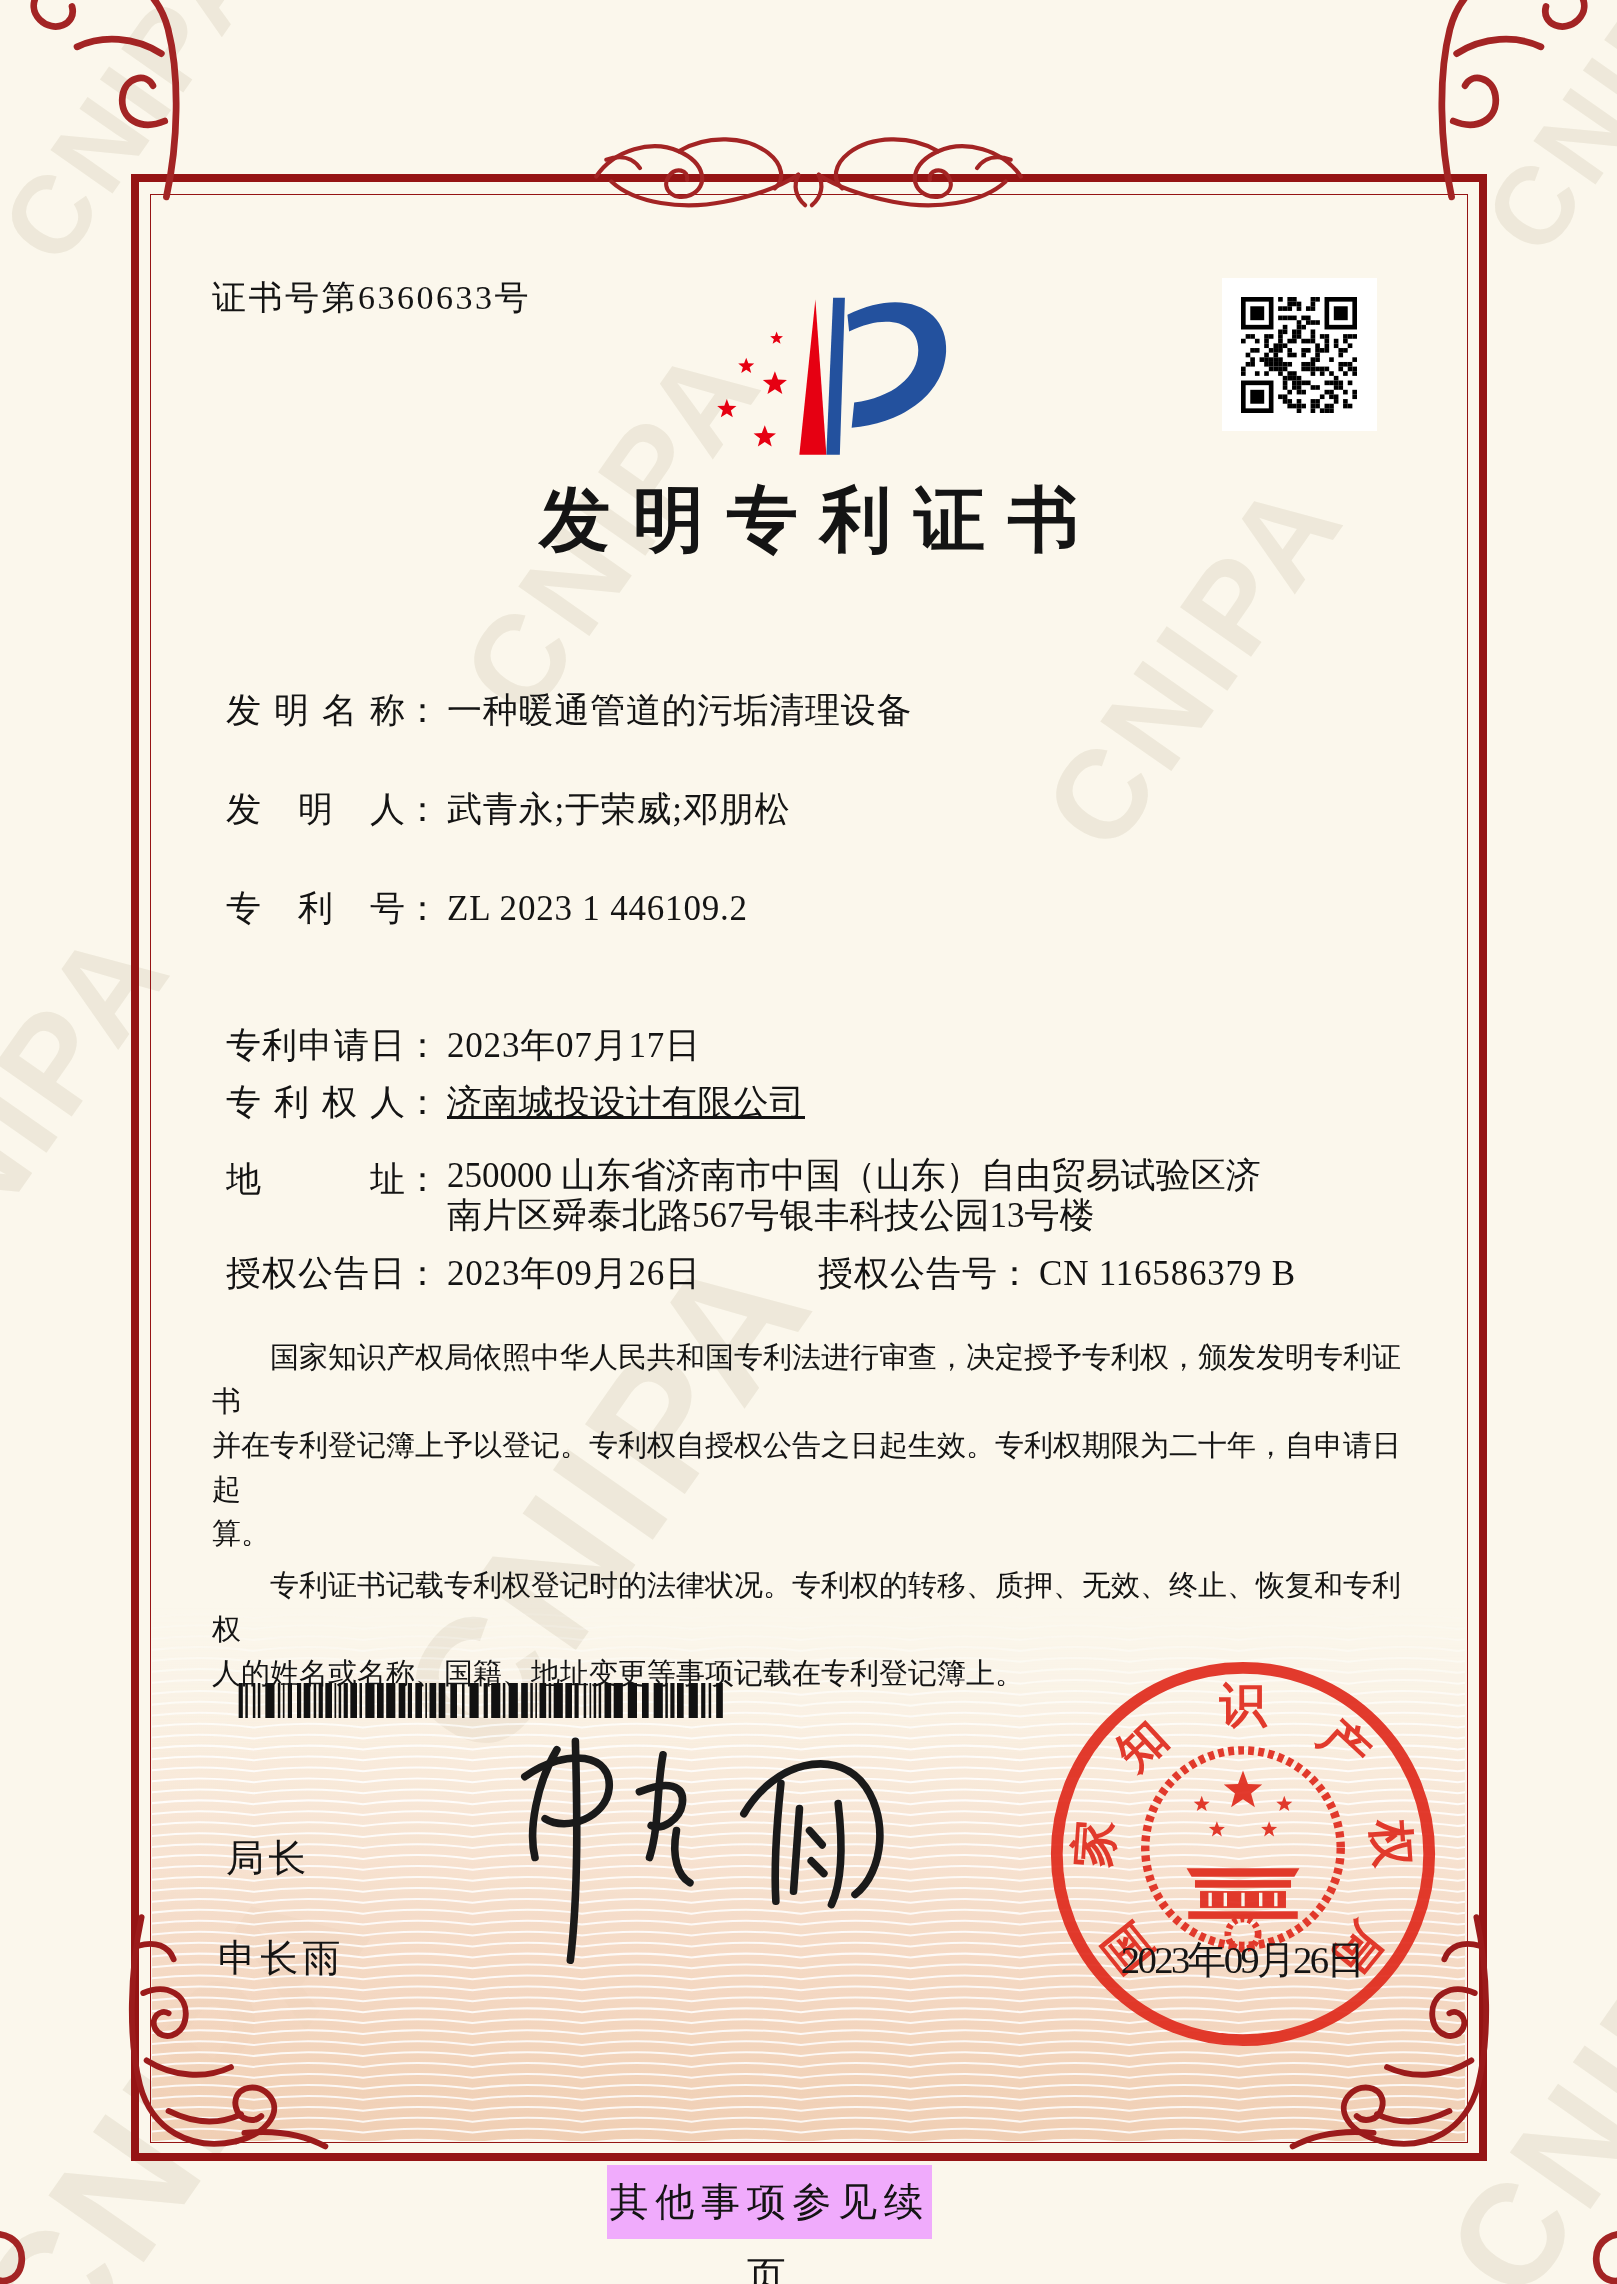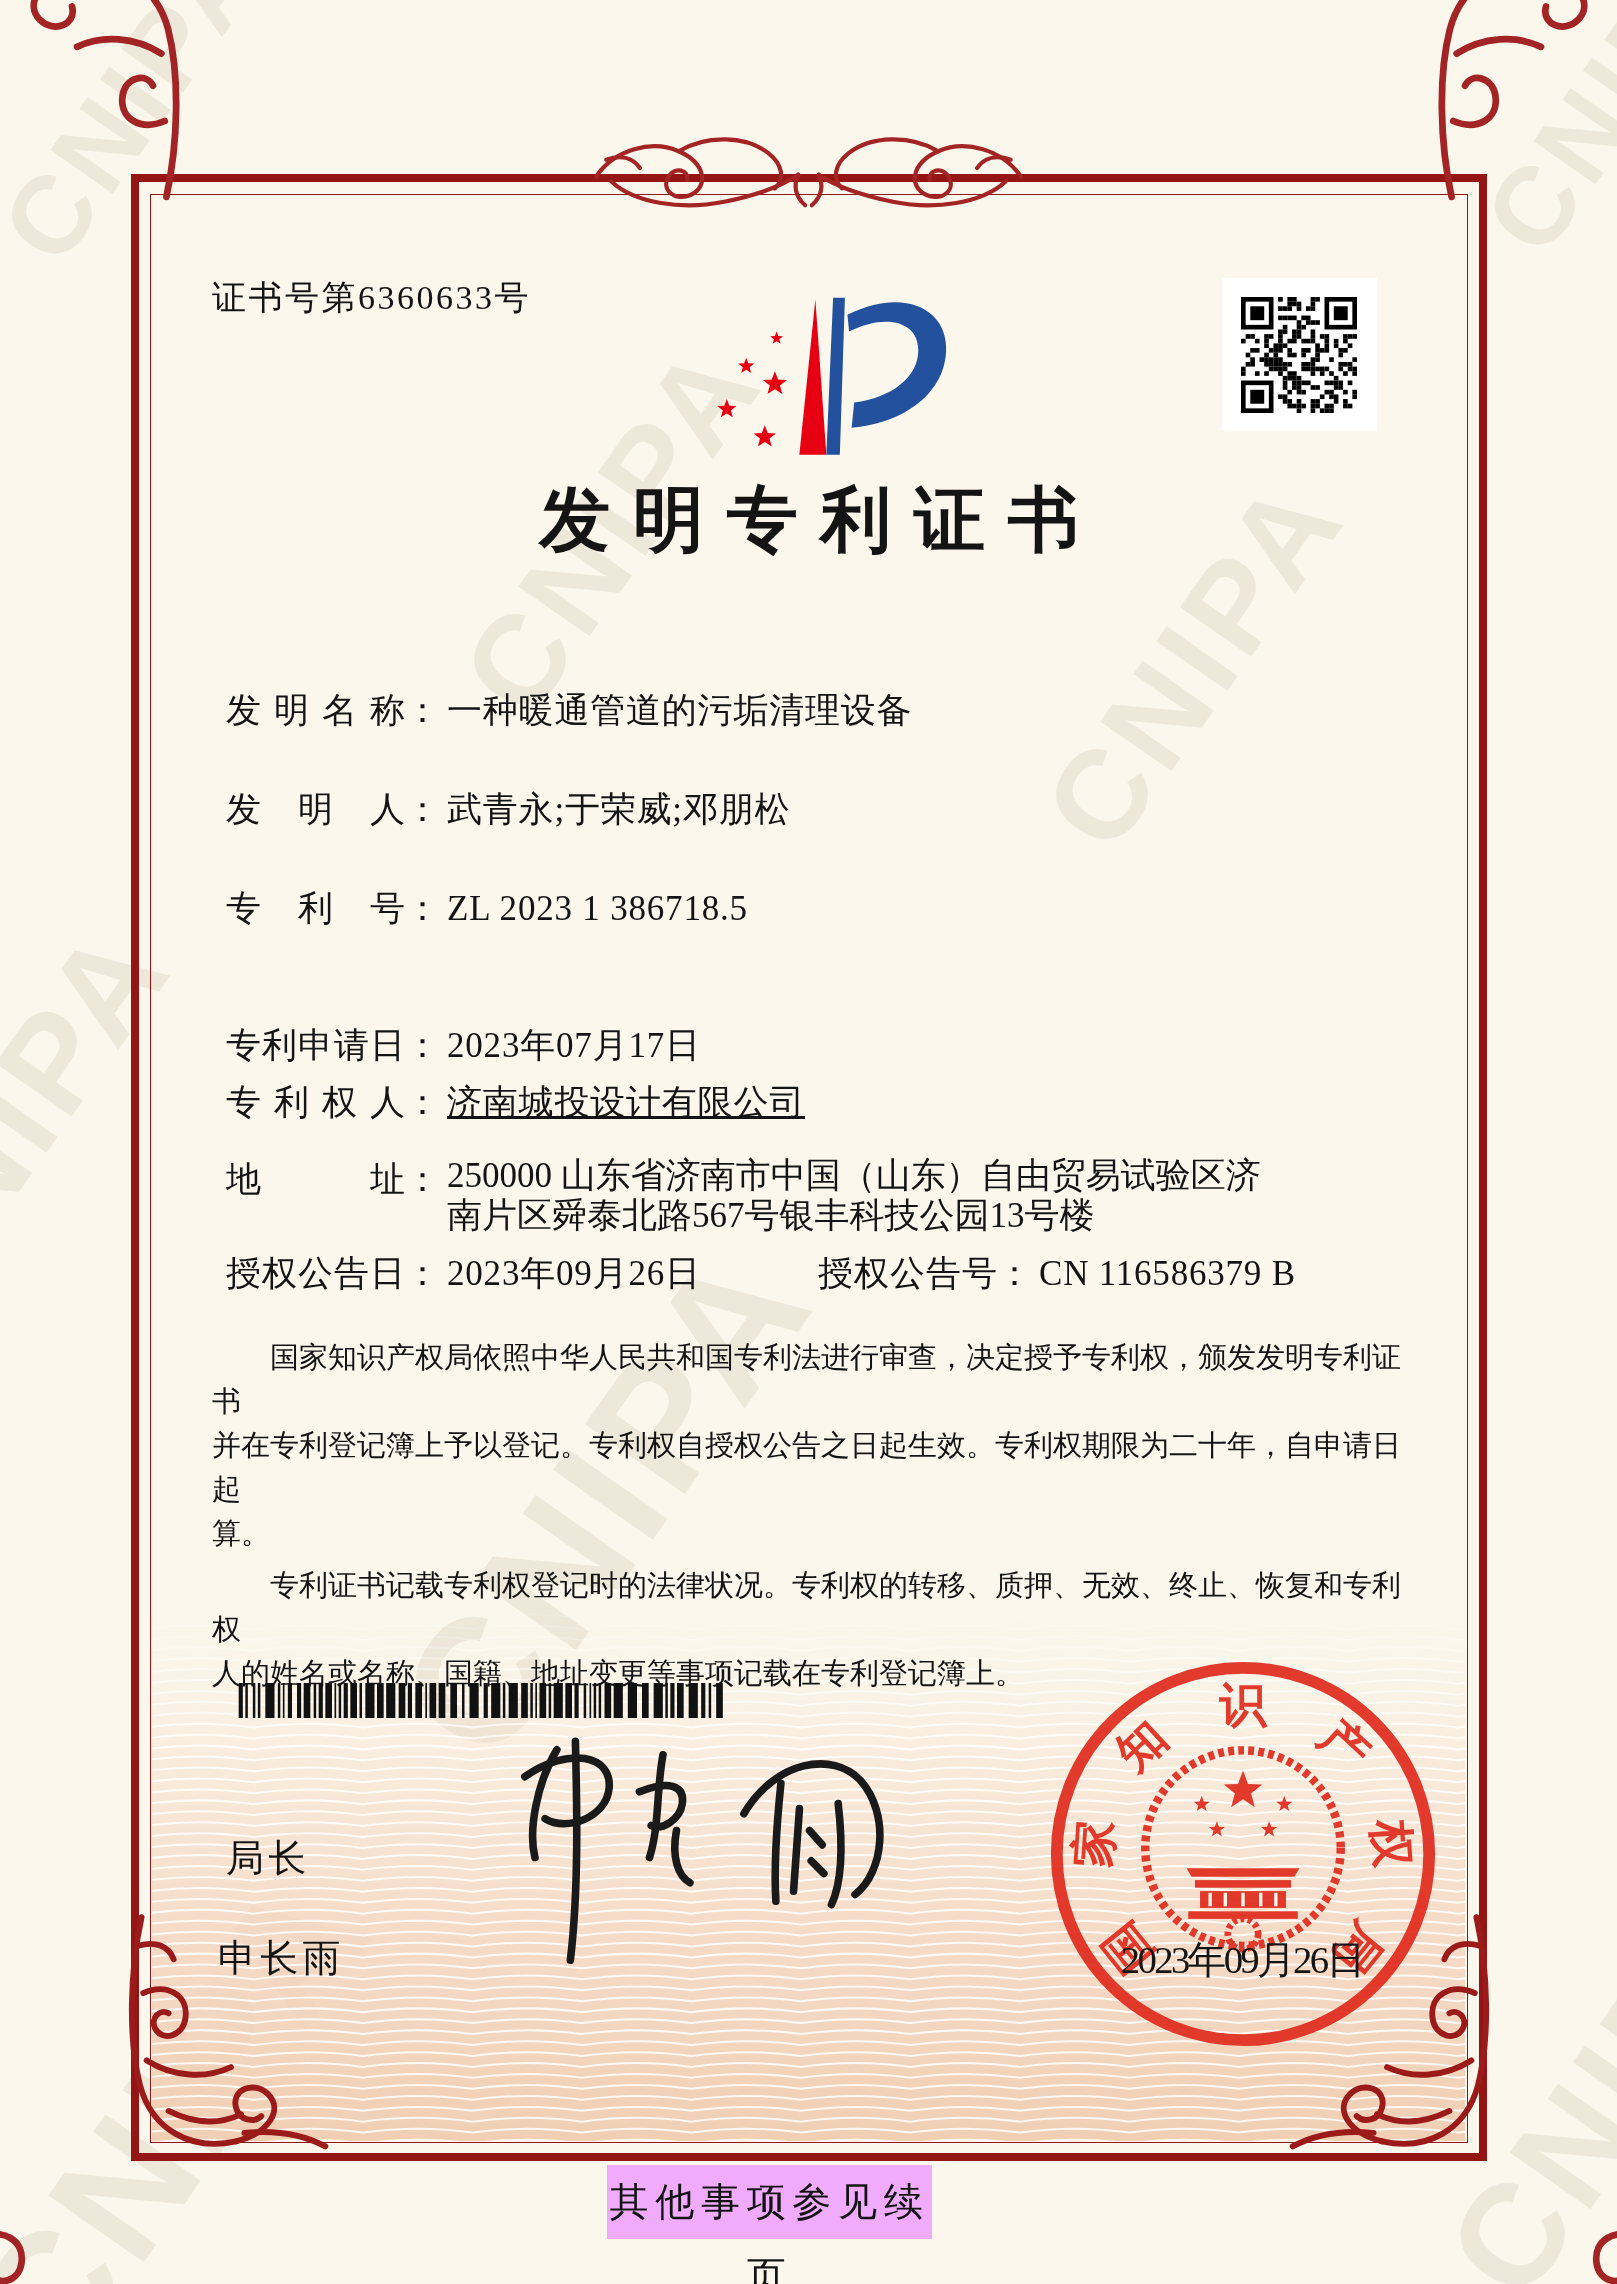--- a/index.html
+++ b/index.html
@@ -431,21 +431,21 @@
 
   <div class="title">发明专利证书</div>
 
   <div class="row" style="top:687px;">
     <span class="lbl">发明名称</span><span class="colon">：</span><span class="val">一种暖通管道的污垢清理设备</span>
   </div>
   <div class="row" style="top:786px;">
     <span class="lbl">发明人</span><span class="colon">：</span><span class="val">武青永;于荣威;邓朋松</span>
   </div>
   <div class="row" style="top:885px;">
-    <span class="lbl">专利号</span><span class="colon">：</span><span class="val">ZL 2023 1 386718.5</span>
+    <span class="lbl">专利号</span><span class="colon">：</span><span class="val">ZL 2023 1 446109.2</span>
   </div>
   <div class="row" style="top:982px;margin-top:40px;">
     <span class="lbl">专利申请日</span><span class="colon">：</span><span class="val">2023年07月17日</span>
   </div>
   <div class="row" style="top:1079px;text-decoration:underline;">
     <span class="lbl">专利权人</span><span class="colon">：</span><span class="val">济南城投设计有限公司</span>
   </div>
   <div class="row" style="top:1156px;">
     <span class="lbl">地址</span><span class="colon">：</span><span class="addrval"><span>250000 山东省济南市中国（山东）自由贸易试验区济</span><br><span>南片区舜泰北路567号银丰科技公园13号楼</span></span>
   </div>

